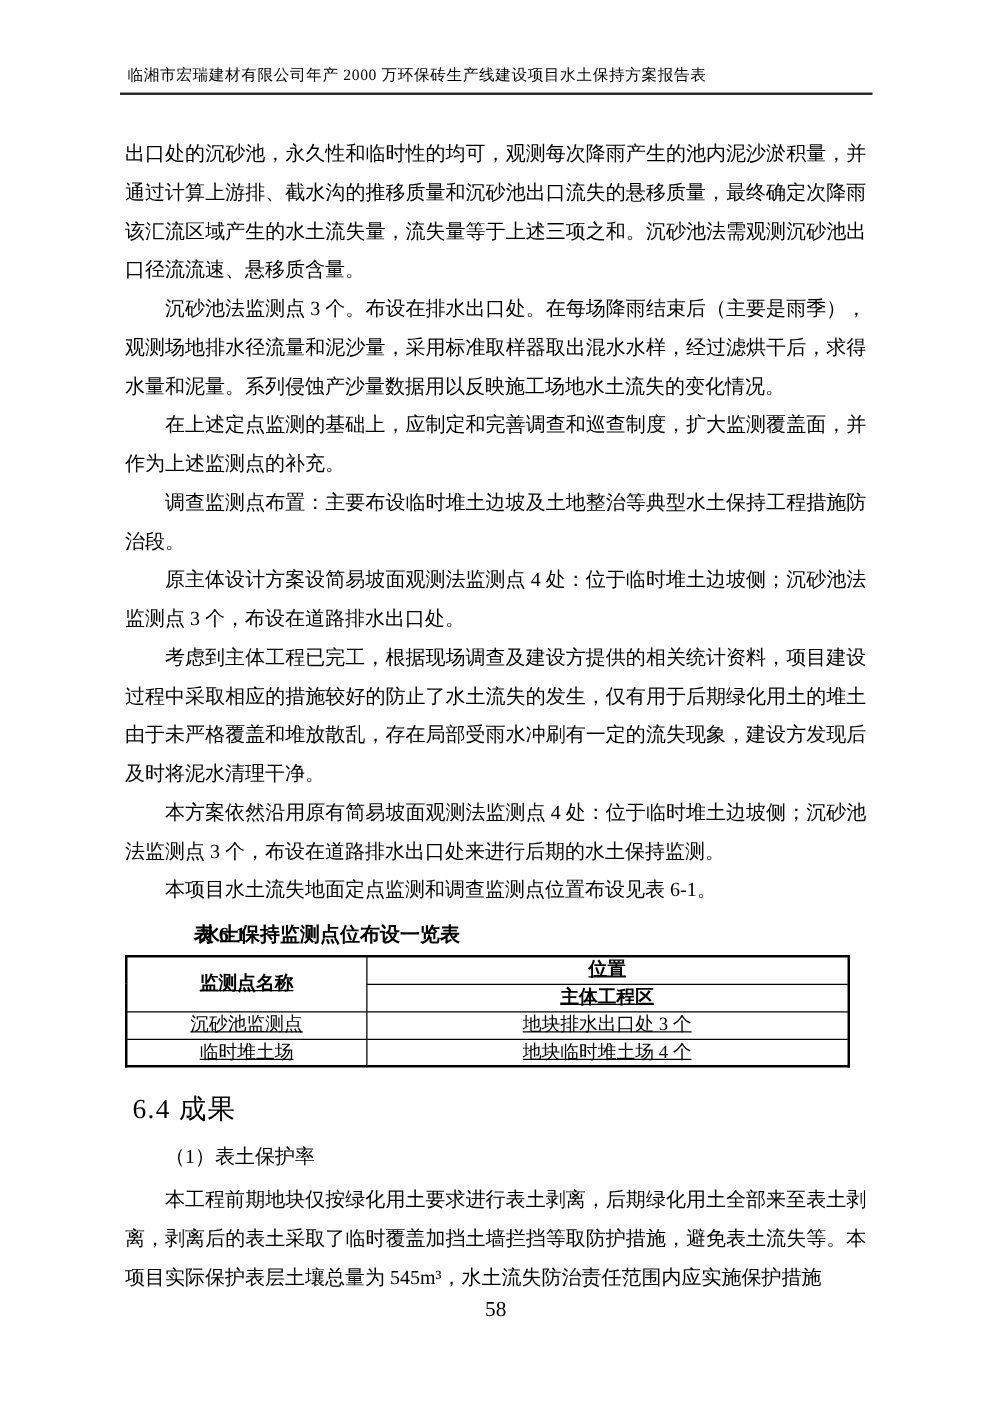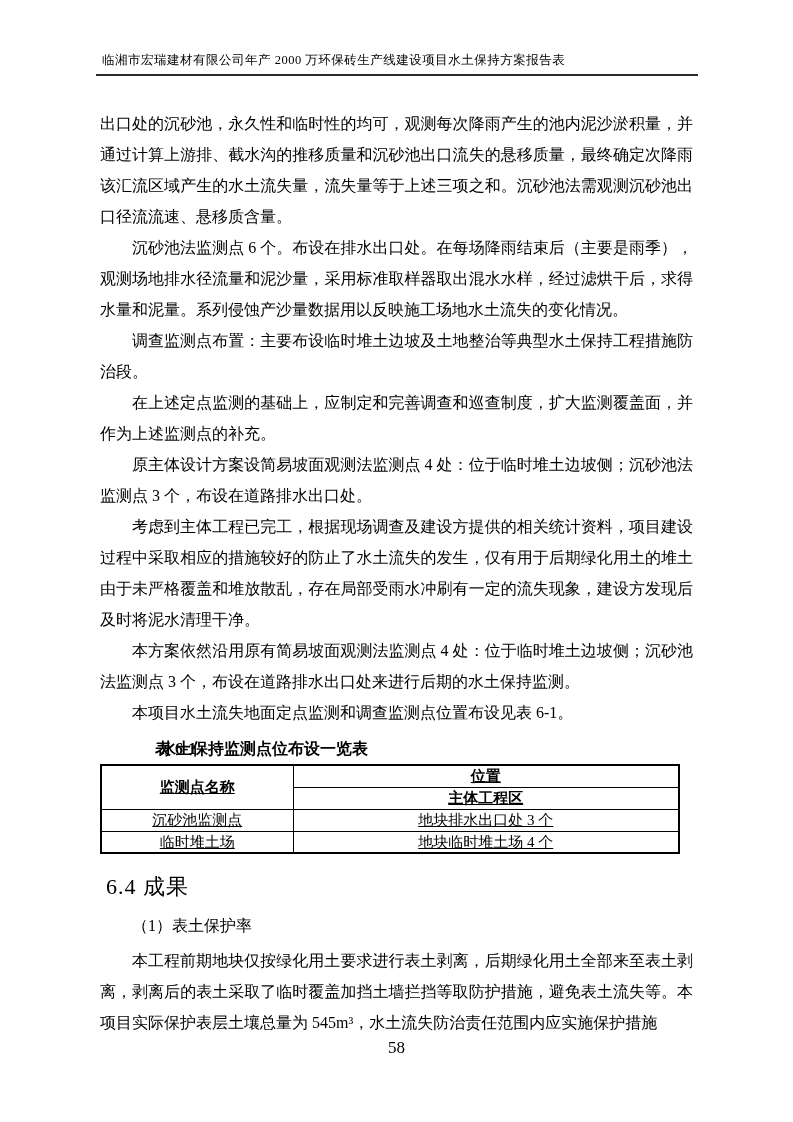--- a/index.html
+++ b/index.html
@@ -120,23 +120,23 @@
 
 <div class="page">
 
   <div class="doc-header">
     <span>临湘市宏瑞建材有限公司年产 2000 万环保砖生产线建设项目水土保持方案报告表</span>
   </div>
 
   <div class="doc-body">
 
     <p class="para no-indent">出口处的沉砂池，永久性和临时性的均可，观测每次降雨产生的池内泥沙淤积量，并通过计算上游排、截水沟的推移质量和沉砂池出口流失的悬移质量，最终确定次降雨该汇流区域产生的水土流失量，流失量等于上述三项之和。沉砂池法需观测沉砂池出口径流流速、悬移质含量。</p>
-    <p class="para">沉砂池法监测点 6 个。布设在排水出口处。在每场降雨结束后（主要是雨季），观测场地排水径流量和泥沙量，采用标准取样器取出混水水样，经过滤烘干后，求得水量和泥量。系列侵蚀产沙量数据用以反映施工场地水土流失的变化情况。</p>
+    <p class="para">沉砂池法监测点 3 个。布设在排水出口处。在每场降雨结束后（主要是雨季），观测场地排水径流量和泥沙量，采用标准取样器取出混水水样，经过滤烘干后，求得水量和泥量。系列侵蚀产沙量数据用以反映施工场地水土流失的变化情况。</p>
+    <p class="para">在上述定点监测的基础上，应制定和完善调查和巡查制度，扩大监测覆盖面，并作为上述监测点的补充。</p>
     <p class="para">调查监测点布置：主要布设临时堆土边坡及土地整治等典型水土保持工程措施防治段。</p>
-    <p class="para">在上述定点监测的基础上，应制定和完善调查和巡查制度，扩大监测覆盖面，并作为上述监测点的补充。</p>
     <p class="para">原主体设计方案设简易坡面观测法监测点 4 处：位于临时堆土边坡侧；沉砂池法监测点 3 个，布设在道路排水出口处。</p>
     <p class="para">考虑到主体工程已完工，根据现场调查及建设方提供的相关统计资料，项目建设过程中采取相应的措施较好的防止了水土流失的发生，仅有用于后期绿化用土的堆土由于未严格覆盖和堆放散乱，存在局部受雨水冲刷有一定的流失现象，建设方发现后及时将泥水清理干净。</p>
     <p class="para">本方案依然沿用原有简易坡面观测法监测点 4 处：位于临时堆土边坡侧；沉砂池法监测点 3 个，布设在道路排水出口处来进行后期的水土保持监测。</p>
     <p class="para">本项目水土流失地面定点监测和调查监测点位置布设见表 6-1。</p>
 
     <div class="table-caption">
       <span class="cap-label">表 6-1</span>
       <span class="cap-title">水土保持监测点位布设一览表</span>
     </div>
 

